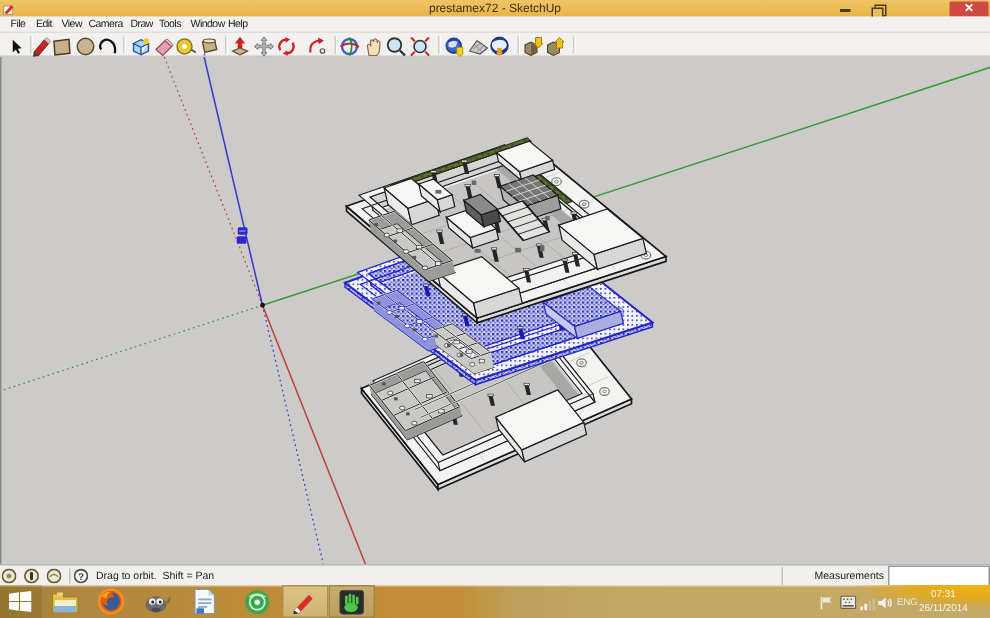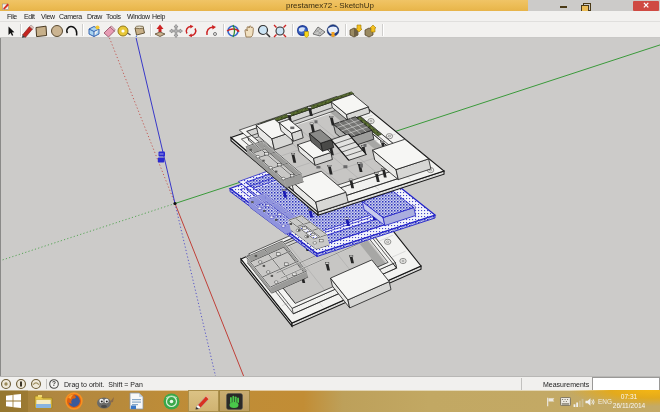--- a/index.html
+++ b/index.html
@@ -1,17 +1,17 @@
 <!DOCTYPE html>
 <html><head><meta charset="utf-8"><style>
 *{margin:0;padding:0}
 body{width:660px;height:412px;overflow:hidden;position:relative;font-family:"Liberation Sans",sans-serif;background:#cccbc9}
 </style></head>
 <body>
-<div style="position:absolute;left:0;top:0;width:528px;height:11px;background:linear-gradient(180deg,#f0c466 0%,#ecbc55 55%,#e7b449 100%)">
+<div style="position:absolute;left:0;top:0;width:660px;height:11px;background:linear-gradient(180deg,#f0c466 0%,#ecbc55 55%,#e7b449 100%)">
     <svg style="position:absolute;left:2px;top:1.5px" width="8" height="8" viewBox="0 0 8 8">
       <rect x="0.5" y="2" width="6" height="5.5" fill="#f6f2ea" stroke="#888" stroke-width="0.5"></rect>
       <path d="M1 6.5 L5.5 1.5 L7 3 L2.5 7.5 Z" fill="#d83020"></path>
     </svg>
     <div style="position:absolute;left:0;top:1px;width:660px;text-align:center;font-size:8px;color:#3b2e12;font-family:'Liberation Sans',sans-serif">prestamex72 - SketchUp</div>
     <div style="position:absolute;left:560px;top:6px;width:7px;height:2px;background:#4a3a16"></div>
     <div style="position:absolute;left:583px;top:2.5px;width:6px;height:6px;border:1.2px solid #4a3a16"></div>
     <div style="position:absolute;left:581px;top:4.5px;width:6px;height:6px;border:1.2px solid #4a3a16;background:#ecbc55"></div>
     <div style="position:absolute;left:633px;top:1px;width:26px;height:10px;background:#cf4a42;border-radius:1px"></div>
     <div style="position:absolute;left:633px;top:0px;width:26px;height:11px;color:#fff;font-size:8px;text-align:center;line-height:11px;font-family:'Liberation Sans',sans-serif;font-weight:bold">✕</div>

